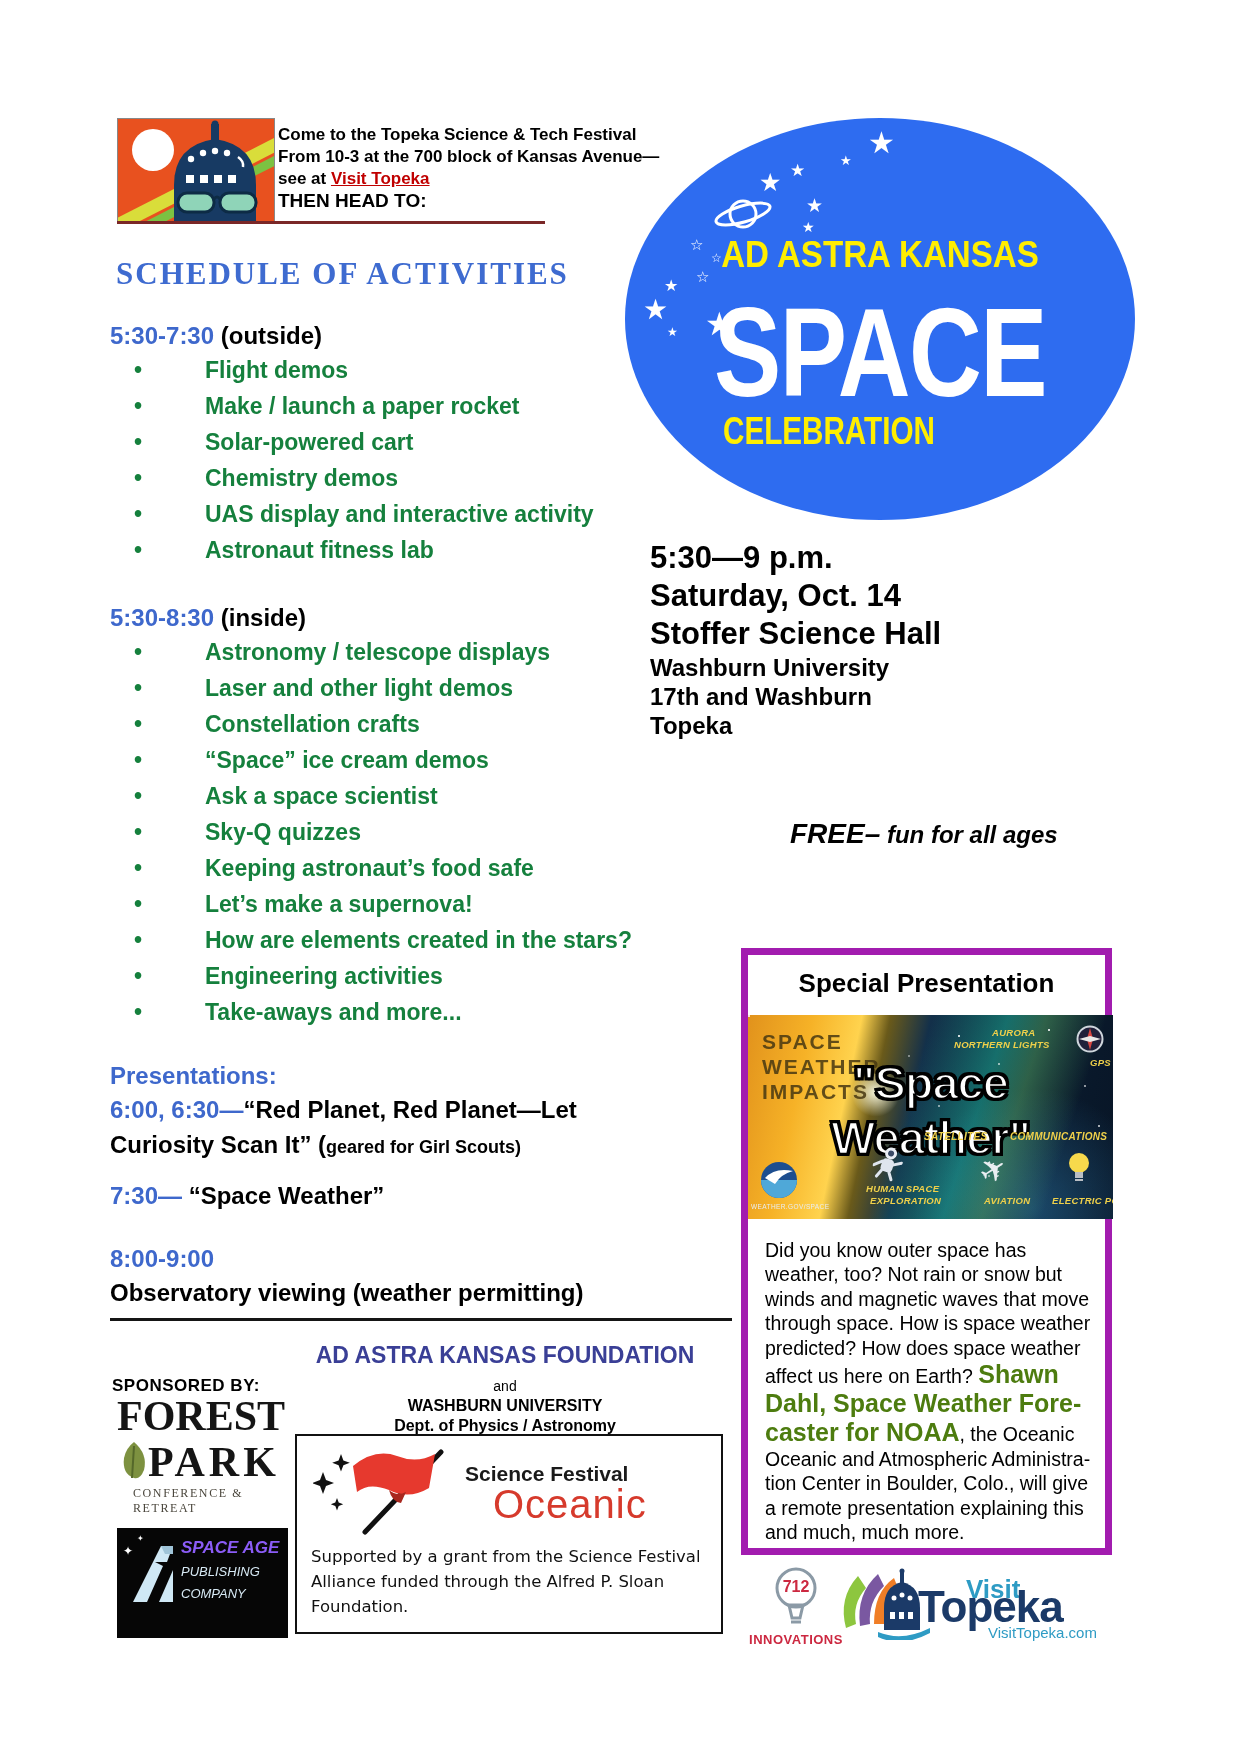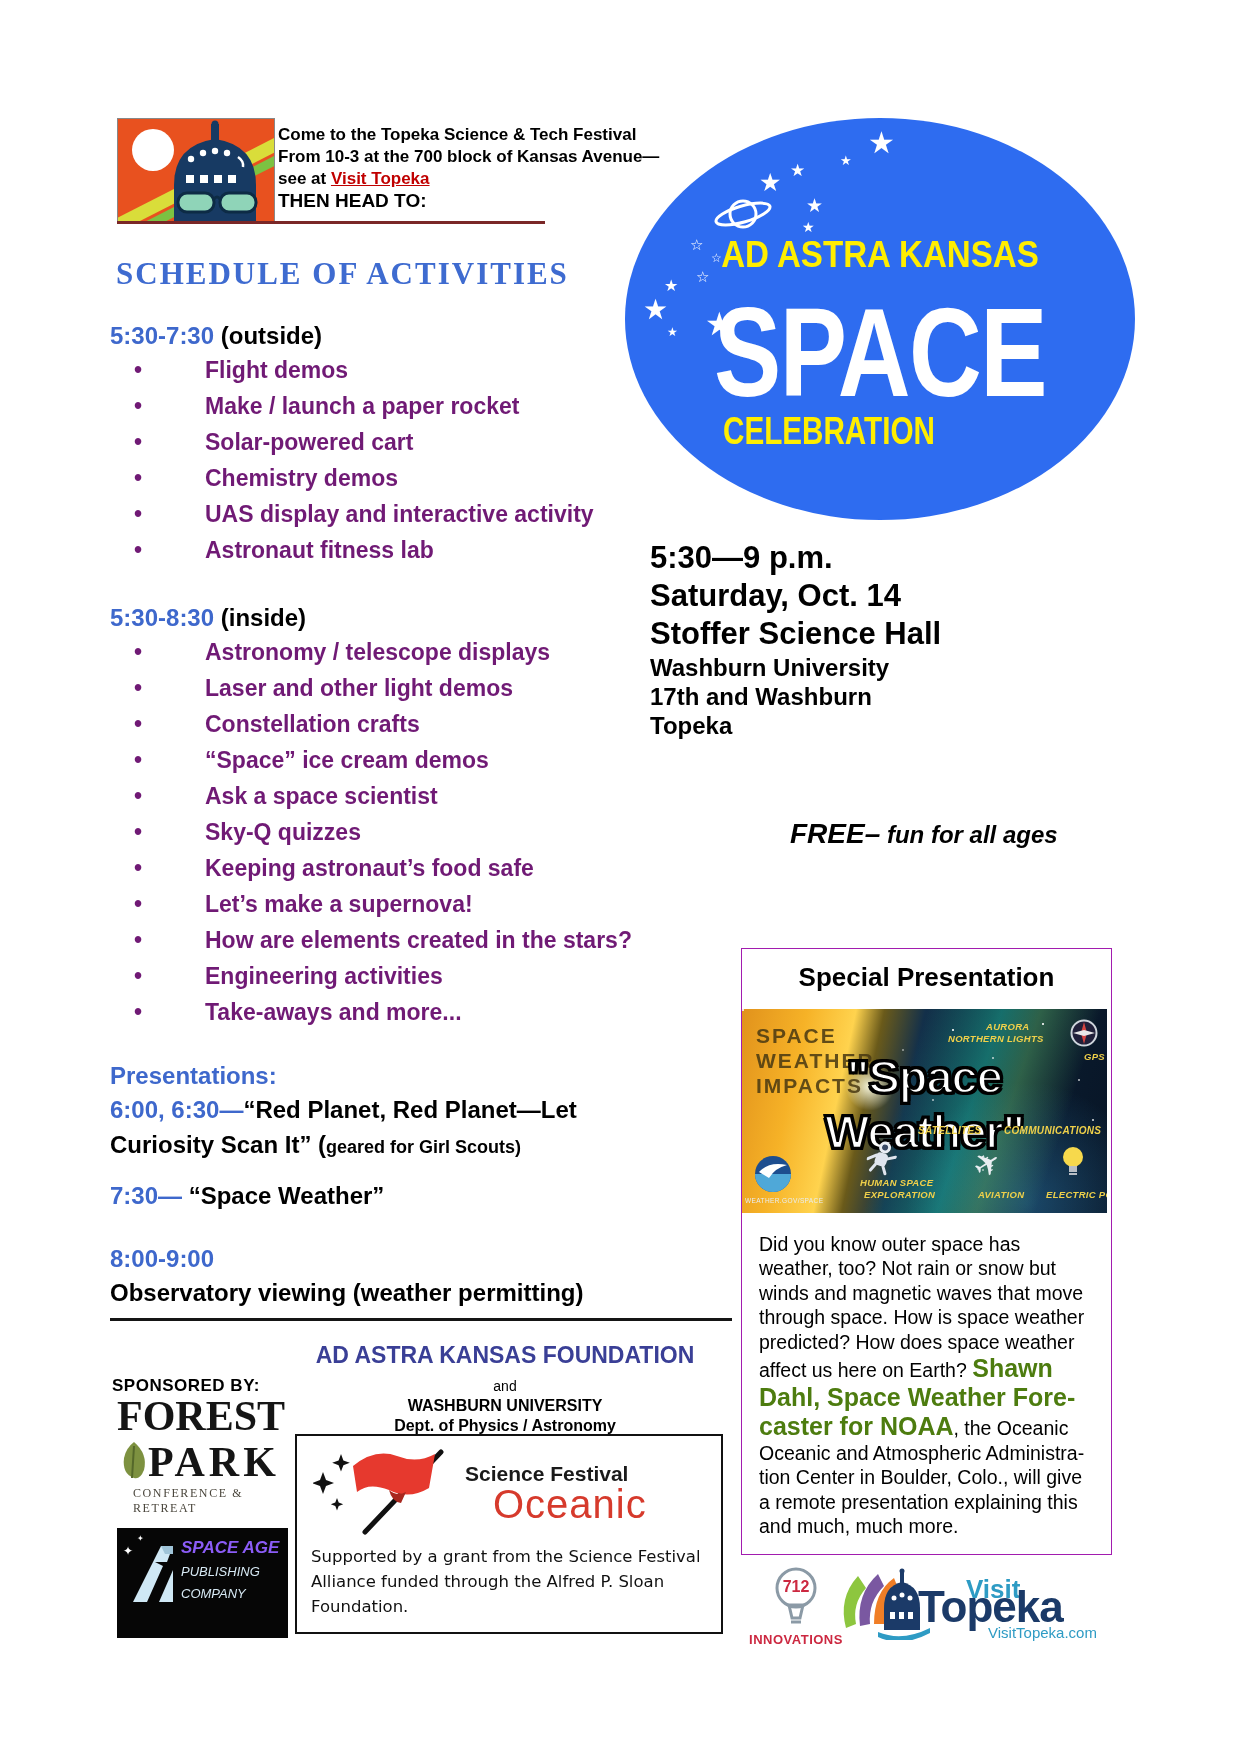--- a/index.html
+++ b/index.html
@@ -14,21 +14,21 @@
   .note a{color:#c00000;text-decoration:underline;}
   .then{font-size:19px;font-weight:bold;}
   #red-line{left:117px;top:221px;width:428px;height:3px;background:#7a2727;}
 
   
   #sched-title{left:116px;top:256px;font-family:"Liberation Serif",serif;
     font-weight:800;font-size:31px;color:#3e6bd0;letter-spacing:2px;}
   .sec-head{font-size:24px;font-weight:bold;white-space:nowrap;}
   .blist{position:absolute;margin:0;padding:0;list-style:none;width:590px;}
   .blist li{position:relative;height:36px;line-height:36px;padding-left:95px;
-    font-weight:bold;font-size:23px;color:#701a75;white-space:nowrap;}
+    font-weight:bold;font-size:23px;color:#15803d;white-space:nowrap;}
   .blist li::before{content:"\2022";position:absolute;left:24px;}
   .pres-title{font-size:24px;font-weight:bold;color:#000;}
   .pres-note{font-size:18px;font-weight:bold;}
   #divider{left:110px;top:1318px;width:622px;height:3px;background:#151515;}
 
   
   #oval{left:625px;top:118px;width:510px;height:402px;background:#2e6cf0;border-radius:50%;}
   .ost{position:absolute;color:#fff;font-family:"DejaVu Sans",sans-serif;line-height:1;}
   .oval-l1{left:0;top:116px;width:100%;text-align:center;color:#ffee00;
     font-size:36px;font-weight:bold;transform:scaleX(.92);}
@@ -39,21 +39,21 @@
 
   
   #event-info{left:650px;top:539px;width:447px;}
   .ei-big{font-size:31px;font-weight:bold;line-height:38px;}
   .ei-small{font-size:24px;font-weight:bold;line-height:29px;}
   #free-line{left:790px;top:818px;width:320px;font-style:italic;white-space:nowrap;}
   .free-b{font-size:28px;font-weight:900;}
   .free-r{font-size:24px;font-weight:bold;}
 
   
-  #special-box{left:741px;top:948px;width:371px;height:607px;border:1px solid #a21caf;
+  #special-box{left:741px;top:948px;width:371px;height:607px;border:7px solid #a21caf;
     box-sizing:border-box;background:#fff;}
   #sp-title{left:0;top:13px;width:100%;text-align:center;font-size:26px;font-weight:bold;}
   #banner{left:0;top:60px;width:365px;height:204px;overflow:hidden;
     background:
       radial-gradient(circle at 35% 38%, rgba(255,255,230,.95) 0%, rgba(255,240,180,0) 9%),
       radial-gradient(circle at 78% 95%, rgba(60,160,220,.35) 0%, rgba(60,160,220,0) 35%),
       linear-gradient(102deg,#e1921c 0%,#f6b227 16%,#ffd34e 28%,#6a5a1a 35%,#13304a 45%,#0b1f33 62%,#081526 100%);}
   #aurora{left:90px;top:-20px;width:300px;height:260px;transform:skewX(-18deg);
     background:linear-gradient(90deg,transparent 20%,rgba(40,240,200,.38) 45%,rgba(130,255,130,.3) 58%,transparent 78%);}
   #bstars{left:0;top:0;width:2px;height:2px;background:#fff;opacity:.8;

